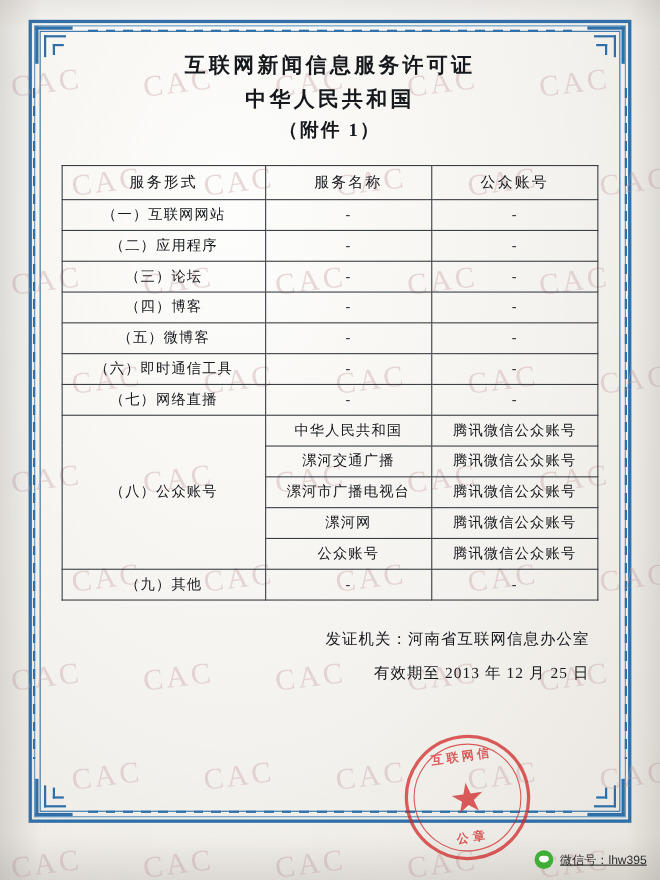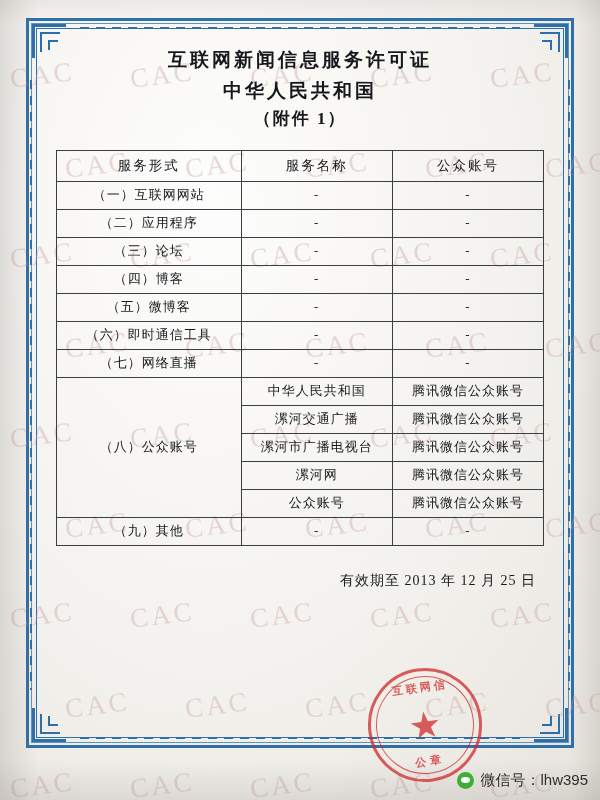--- a/index.html
+++ b/index.html
@@ -281,22 +281,23 @@
   }
   .wechat-icon:after {
     content: "";
     position: absolute;
     left: 4px; top: 5px;
     width: 9px; height: 6px;
     background: #fff;
     border-radius: 45% 45% 50% 50%;
   }
   .wechat-text {
-    font-size: 15px;
+    font-size: 11px;
     color: #2e2e2e;
+    text-decoration: underline;
   }
 </style>
 </head>
 <body>
 
 <div id="page">
 
   <div class="frame-outer"></div>
   <div class="frame-band"></div>
   <div class="frame-inner"></div>
@@ -464,20 +465,21 @@
           </tr>
           <tr>
             <td class="col-form">（九）其他</td>
             <td class="dash-cell">-</td>
             <td class="dash-cell">-</td>
           </tr>
         </tbody>
     </table>
 
     <div class="footer">
+      <div class="issuer">发证机关：河南省互联网信息办公室</div>
       <div class="valid">有效期至 2013 年 12 月 25 日</div>
     </div>
   </div>
 
   <div class="seal">
     <div class="seal-ring"></div>
     <div class="seal-text">互联网信</div>
     <div class="star">★</div>
     <div class="seal-text-bottom">公章</div>
   </div>

